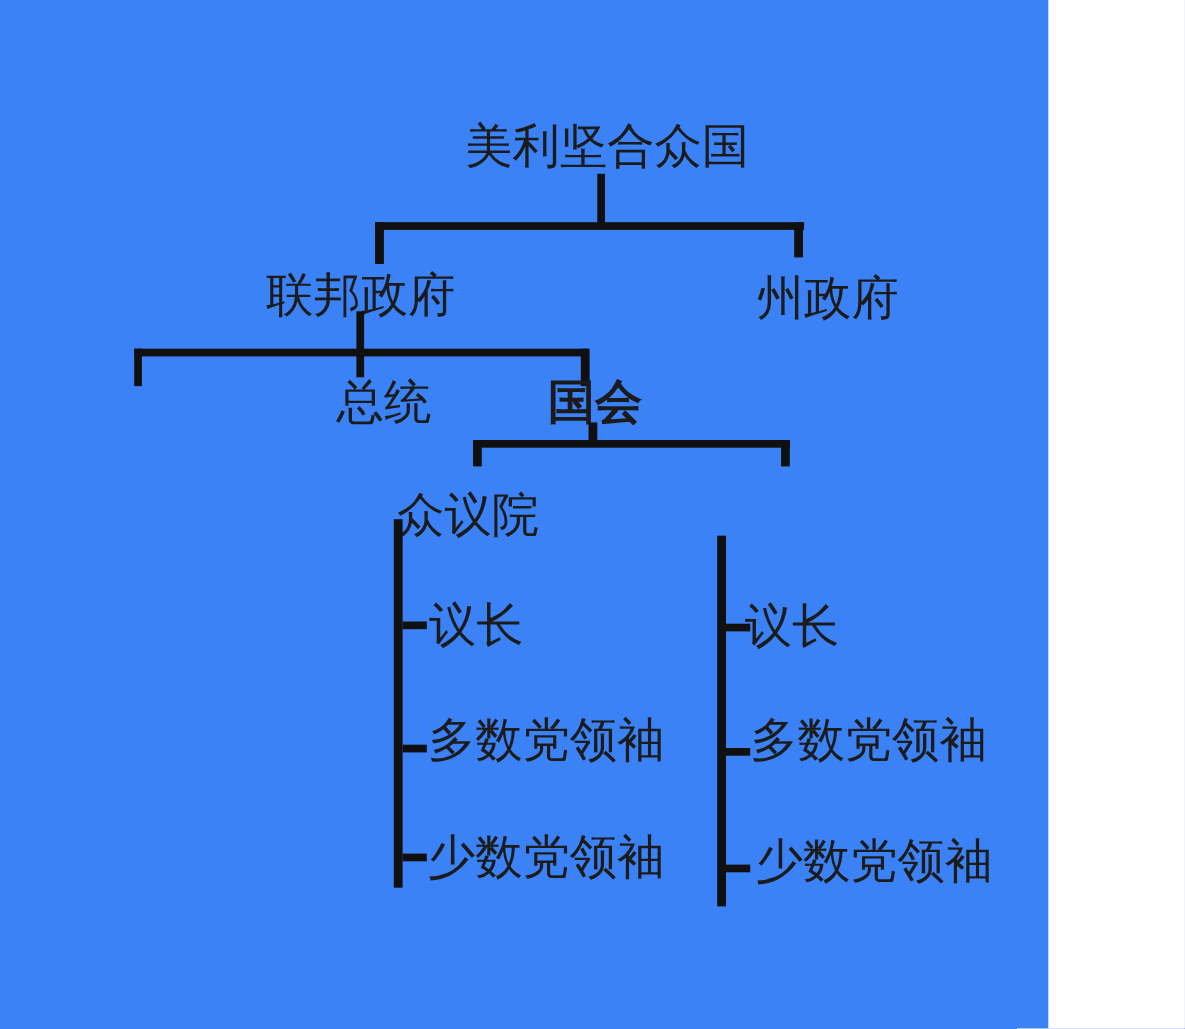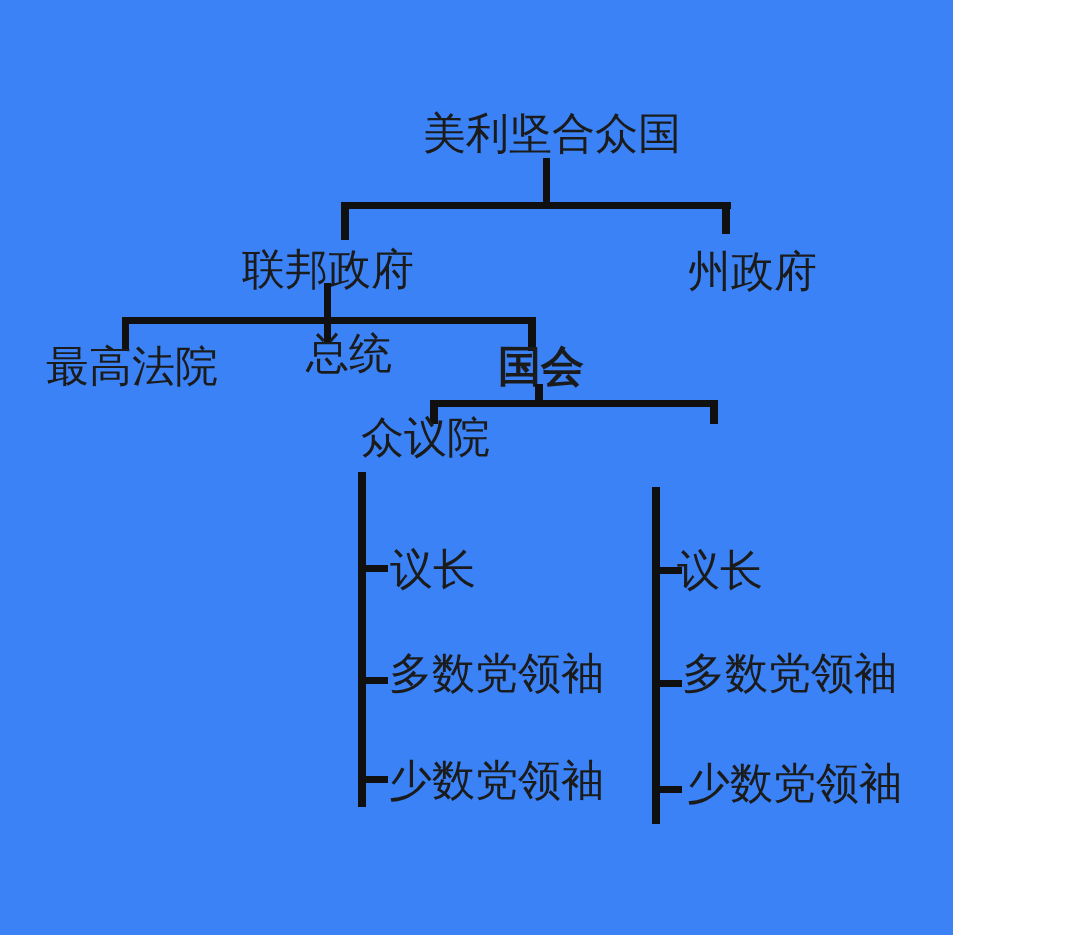--- a/index.html
+++ b/index.html
@@ -45,31 +45,30 @@
 
   <div class="node" style="left:688px; top:248px;">州政府</div>
   <div class="node" style="left:242px; top:246px;">联邦政府</div>
 
   <div class="line" style="left:324px; top:283px; width:7px; height:60px;"></div>
 
   <div class="line" style="left:122px; top:317px; width:412px; height:7px;"></div>
   <div class="line" style="left:122px; top:317px; width:7px; height:34px;"></div>
   <div class="line" style="left:528px; top:317px; width:8px; height:34px;"></div>
 
-  <div class="node" style="left:46px; top:343px;">最高法院</div>
-  <div class="node" style="left:306px; top:330px;">总统</div>
+  <div class="node" style="left:306px; top:343px;">总统</div>
   <div class="node" style="left:498px; top:343px;font-weight:bold;">国会</div>
 
   <div class="line" style="left:535px; top:384px; width:8px; height:22px;"></div>
 
   <div class="line" style="left:430px; top:400px; width:288px; height:7px;"></div>
   <div class="line" style="left:430px; top:400px; width:8px; height:24px;"></div>
   <div class="line" style="left:710px; top:400px; width:8px; height:24px;"></div>
 
-  <div class="node" style="left:361px; top:414px;text-align:center;">众议院</div>
+  <div class="node" style="left:361px; top:446px;text-align:center;">众议院</div>
 
   <div class="line" style="left:358px; top:472px; width:8px; height:335px;"></div>
   <div class="line" style="left:366px; top:565px; width:22px; height:7px;"></div>
   <div class="line" style="left:366px; top:677px; width:22px; height:7px;"></div>
   <div class="line" style="left:366px; top:776px; width:22px; height:7px;"></div>
 
   <div class="line" style="left:652px; top:487px; width:8px; height:337px;"></div>
   <div class="line" style="left:660px; top:567px; width:22px; height:7px;"></div>
   <div class="line" style="left:660px; top:680px; width:22px; height:7px;"></div>
   <div class="line" style="left:660px; top:786px; width:22px; height:7px;"></div>

